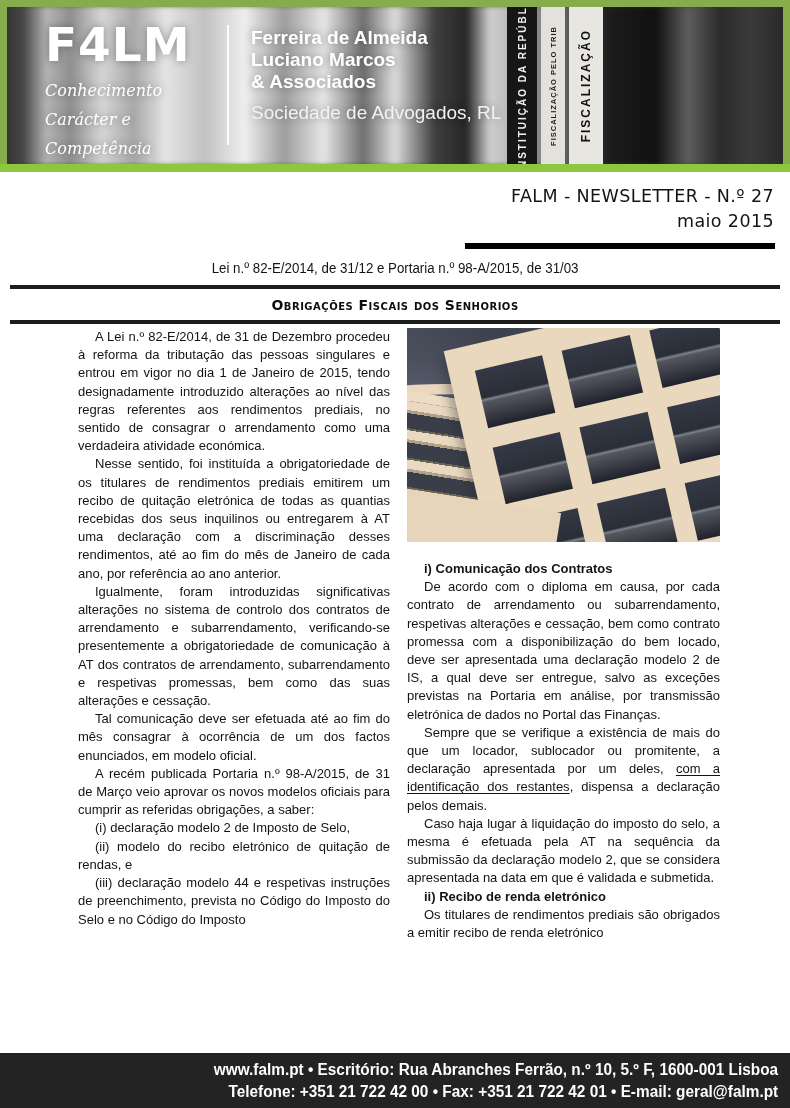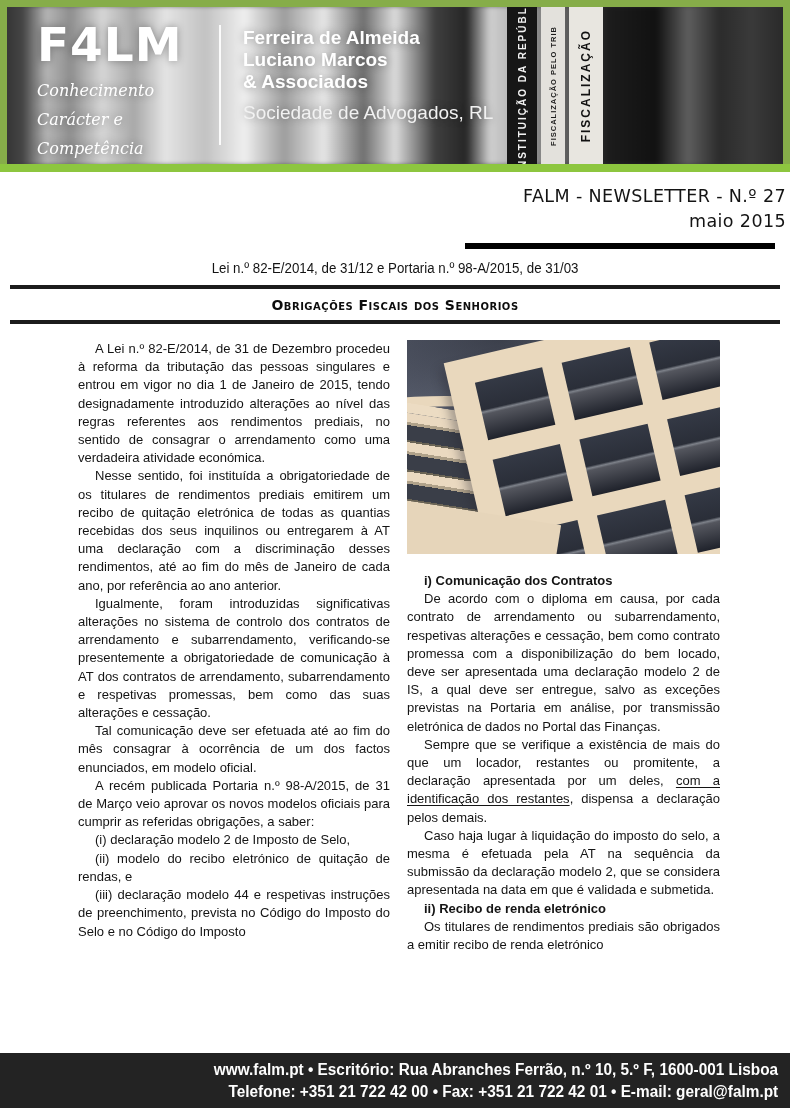--- a/index.html
+++ b/index.html
@@ -24,46 +24,46 @@
       #dcdcdc 50%, #3f3f3f 55%, #262626 59%, #cfcfcf 62%, #bdbdbd 64%,
       #1c1c1c 77%, #111111 83%, #5e5e5e 87%, #2b2b2b 91%, #3a3a3a 95%, #262626 100%);
     filter:blur(2.5px); transform:scale(1.02);
   }
   .spine { position:absolute; top:0; bottom:0; display:flex; align-items:center; justify-content:center; filter:blur(0.4px); }
   .spine-text { writing-mode:vertical-rl; transform:rotate(180deg); white-space:nowrap; font-weight:bold; }
   .spine-dark  { left:500px; width:30px; background:#161616; color:#f2f2f2; font-size:10px; letter-spacing:2px; }
   .spine-lt1   { left:534px; width:24px; background:#e3e1dc; color:#1b1b1b; font-size:7.5px; letter-spacing:1px; }
   .spine-lt2   { left:562px; width:34px; background:#e8e6e0; color:#111; font-size:12px; letter-spacing:2px; }
 
-  .logo-wrap { position:absolute; left:30px; top:14px; display:flex; color:#fff; text-shadow:0 0 8px rgba(0,0,0,.35);gap:8px; }
+  .logo-wrap { position:absolute; left:38px; top:14px; display:flex; color:#fff; text-shadow:0 0 8px rgba(0,0,0,.35);gap:8px; }
   .logo-left { width:168px; }
   .falm-logo { font-size:47px; font-weight:bold; letter-spacing:1px; line-height:1; font-family:"DejaVu Sans", sans-serif; }
   .tagline { margin-top:8px; font-family:"DejaVu Serif", serif; font-style:italic; font-size:16px; line-height:29px; }
   .logo-divider { width:2px; background:rgba(255,255,255,.9); height:120px; margin:4px 14px 0 6px; }
   .firm-block { padding-top:6px; font-family:"Liberation Sans", sans-serif; }
   .firm-line { font-size:19px; font-weight:bold; line-height:22px; }
   .firm-type { font-size:19px; font-weight:normal; line-height:24px; margin-top:8px; color:#f2f2f2;text-align:center; }
 
   .accent-bar { height:8px; background:#8dc63f; }
 
   
-  .masthead { margin-top:12px; padding-right:4px; text-align:right;
+  .masthead { margin-top:12px; padding-right:16px; text-align:right;
     font-family:"DejaVu Sans", sans-serif; font-size:17.5px; letter-spacing:.4px; color:#141414; line-height:25px; }
   .mast-rule { margin:9px 15px 0 auto; width:310px; height:6px; background:#000; }
 
   .subject { margin-top:11px; text-align:center; font-size:14px; color:#141414; }
   .subject > span { display:inline-block; transform:scaleX(.95); }
 
   .double-rule { margin:9px 10px 0 10px; height:4px; border-top:2px solid #1c1c1c; border-bottom:2px solid #1c1c1c; }
   .article-title { margin-top:8px; text-align:center; font-family:"DejaVu Sans", sans-serif;
     font-weight:bold; font-size:14px; font-variant:small-caps; letter-spacing:.5px; color:#0d0d0d; }
   .rule-after-title { margin-top:7px; }
 
   
-  .article-body { display:flex; gap:17px; padding:16px 0 0 78px; height:702px; overflow:hidden; }
+  .article-body { display:flex; gap:17px; padding:4px 0 0 78px; height:702px; overflow:hidden; }
   .col { font-size:13px; line-height:18.2px; text-align:justify; color:#141414; }
   .col-left { width:312px; }
   .col-right { width:313px; }
   .col p { text-indent:17px; margin:0; }
   .bold-head { font-weight:bold; }
   .gap-above { margin-top:18px !important; }
   .uphrase { text-decoration:underline; text-underline-offset:2px; }
 
   
   .photo { position:relative; width:313px; height:214px; margin-bottom:8px; overflow:hidden;
@@ -166,21 +166,21 @@
           <div class="ph-cell"></div>
           <div class="ph-cell"></div>
           <div class="ph-cell"></div>
           <div class="ph-cell"></div>
         </div>
         <div class="ph-corner"></div>
       </div>
 
       <p class="bold-head gap-above">i) Comunicação dos Contratos</p>
       <p>De acordo com o diploma em causa, por cada contrato de arrendamento ou subarrendamento, respetivas alterações e cessação, bem como contrato promessa com a disponibilização do bem locado, deve ser apresentada uma declaração modelo 2 de IS, a qual deve ser entregue, salvo as exceções previstas na Portaria em análise, por transmissão eletrónica de dados no Portal das Finanças.</p>
-      <p><span>Sempre que se verifique a existência de mais do que um locador, restantes ou promitente, a declaração apresentada por um deles, </span><span class="uphrase">com a identificação dos restantes</span><span>, dispensa a declaração pelos demais.</span></p>
+      <p><span>Sempre que se verifique a existência de mais do que um locador, sublocador ou promitente, a declaração apresentada por um deles, </span><span class="uphrase">com a identificação dos restantes</span><span>, dispensa a declaração pelos demais.</span></p>
       <p>Caso haja lugar à liquidação do imposto do selo, a mesma é efetuada pela AT na sequência da submissão da declaração modelo 2, que se considera apresentada na data em que é validada e submetida.</p>
       <p class="bold-head">ii) Recibo de renda eletrónico</p>
       <p>Os titulares de rendimentos prediais são obrigados a emitir recibo de renda eletrónico</p>
     </div>
   </div>
 
   <div class="footer">
     <div class="footer-line">www.falm.pt • Escritório: Rua Abranches Ferrão, n.º 10, 5.º F, 1600-001 Lisboa</div>
     <div class="footer-line">Telefone: +351 21 722 42 00 • Fax: +351 21 722 42 01 • E-mail: geral@falm.pt</div>
   </div>

